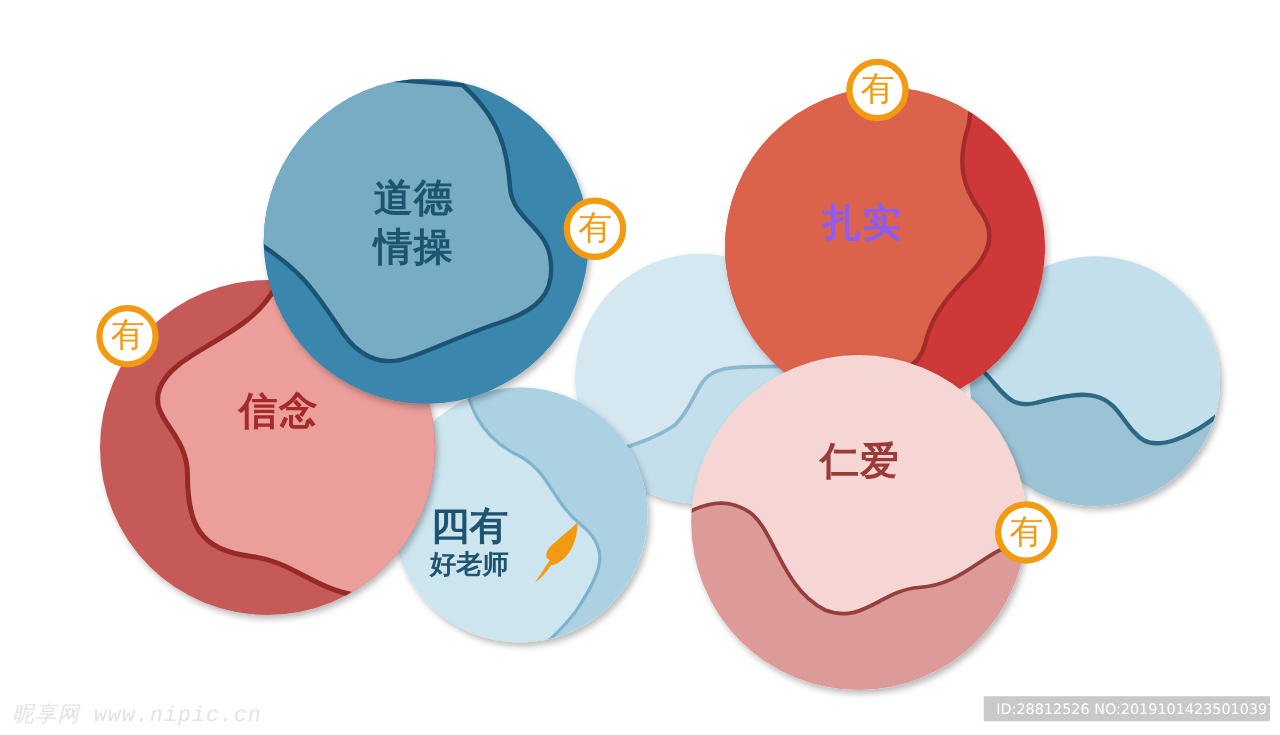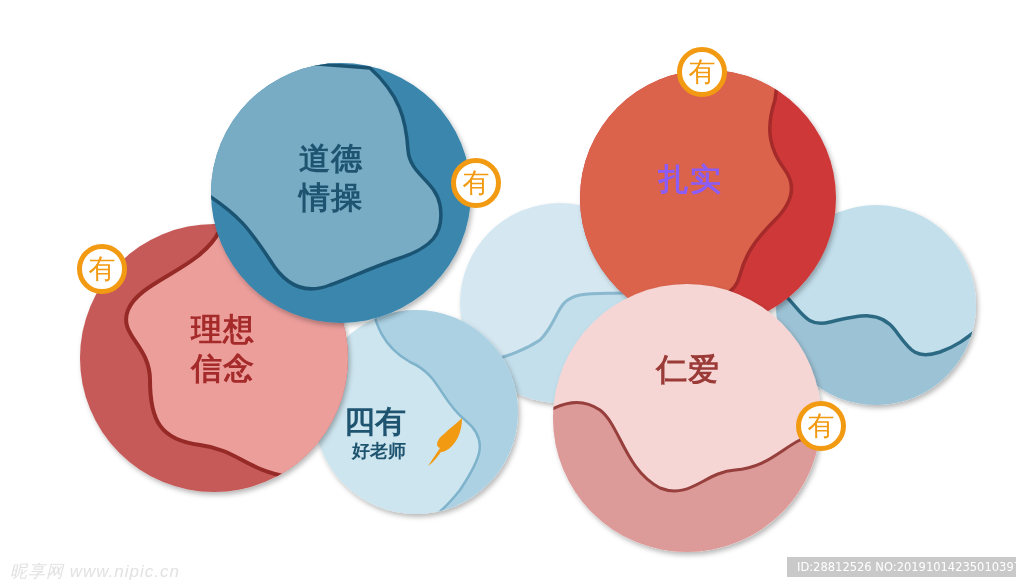--- a/index.html
+++ b/index.html
@@ -1,20 +1,20 @@
 <!DOCTYPE html>
 <html><head>
 <meta charset="utf-8">
 <style>
   html, body { margin: 0; padding: 0; background: #ffffff; }
   body { width: 1024px; height: 588px; position: relative; overflow: hidden; font-family: "DejaVu Sans", sans-serif; }
   svg.scene { position: absolute; left: 0; top: 0; }
   .label { position: absolute; font-weight: bold; text-align: center; line-height: 1.25; letter-spacing: 1px; }
   .badge { position: absolute; width: 50px; height: 50px; border-radius: 50%; background: #fff; border: 5px solid #f29a12; box-sizing: border-box; color: #f29a12; font-size: 27px; line-height: 40px; text-align: center; font-family: "DejaVu Sans", sans-serif; font-weight: normal; }
-  .watermark { position: absolute; left: 10px; top: 560px; font-size: 17px; color: #e2e2e2; font-style: italic; font-family: Liberation Sans, sans-serif; letter-spacing: 1px; }
+  .watermark { position: absolute; left: 10px; top: 560px; font-size: 17px; color: #e2e2e2; font-style: italic; font-family: Liberation Mono, monospace; letter-spacing: 1px; }
   .idbar { position: absolute; left: 787px; top: 557px; width: 229px; height: 20px; background: #c9c9c9; color: #ffffff; font-size: 11.5px; line-height: 20px; padding-left: 10px; box-sizing: border-box; font-family: "DejaVu Sans", sans-serif; white-space: nowrap; }
 </style>
 </head>
 <body>
 
 <svg class="scene" width="1024" height="588" viewBox="0 0 1024 588">
   <defs>
     <filter id="sh" x="-20%" y="-20%" width="140%" height="140%">
       <feDropShadow dx="2" dy="3" stdDeviation="2.5" flood-color="#000" flood-opacity="0.28"></feDropShadow>
     </filter>
@@ -84,41 +84,40 @@
   </g>
 
   <g>
     <circle cx="687" cy="418" r="134" fill="#f6d6d5" filter="url(#sh)"></circle>
     <g clip-path="url(#c-pink)">
       <path d="M550 410 C570 400,585 400,600 410 C620 425,625 470,660 488 C690 500,705 472,735 470 C765 468,780 450,800 440 L830 440 L830 560 L550 560 Z" fill="#dc9a98" stroke="#963f3c" stroke-width="3"></path>
     </g>
   </g>
 </svg>
 
-<div class="label" style="left:283px; top:140px; width:96px; font-size:31px; color:#1e5470;font-family:Liberation Serif, serif;">
+<div class="label" style="left:283px; top:140px; width:96px; font-size:31px; color:#1e5470;">
   <div>道德</div>
   <div>情操</div>
 </div>
 
 <div class="label" style="left:175px; top:310px; width:96px; font-size:31px; color:#a52a2a;">
-  <div>理想</div>
   <div>信念</div>
 </div>
 
 <div class="label" style="left:642px; top:160px; width:96px; font-size:31px; color:#8b5cf6;">
   <div>扎实</div>
 </div>
 
 <div class="label" style="left:640px; top:350px; width:96px; font-size:31px; color:#9a3b38;">
   <div>仁爱</div>
 </div>
 
-<div class="label" style="left:344px; top:404px; text-align:right; color:#1e5470; letter-spacing:0;">
+<div class="label" style="left:344px; top:404px; text-align:center; color:#1e5470; letter-spacing:0;">
   <div style="font-size:31px; line-height:34px;">四有</div>
-  <div style="font-size:18px; line-height:26px;">好老师</div>
+  <div style="font-size:21px; line-height:26px;">好老师</div>
 </div>
 
 <svg style="position:absolute; left:424px; top:416px;" width="40" height="52" viewBox="0 0 40 52">
   <path d="M4 50 C8 44,12 38,16 32 C10 30,14 22,20 18 C26 12,32 8,38 2 C38 14,34 24,28 30 C24 34,20 36,17 36 C14 40,10 46,4 50 Z" fill="#f29a12"></path>
 </svg>
 
 <div class="badge" style="left:451px; top:158px;">有</div>
 <div class="badge" style="left:77px; top:244px;">有</div>
 <div class="badge" style="left:677px; top:47px;">有</div>
 <div class="badge" style="left:796px; top:401px;">有</div>

